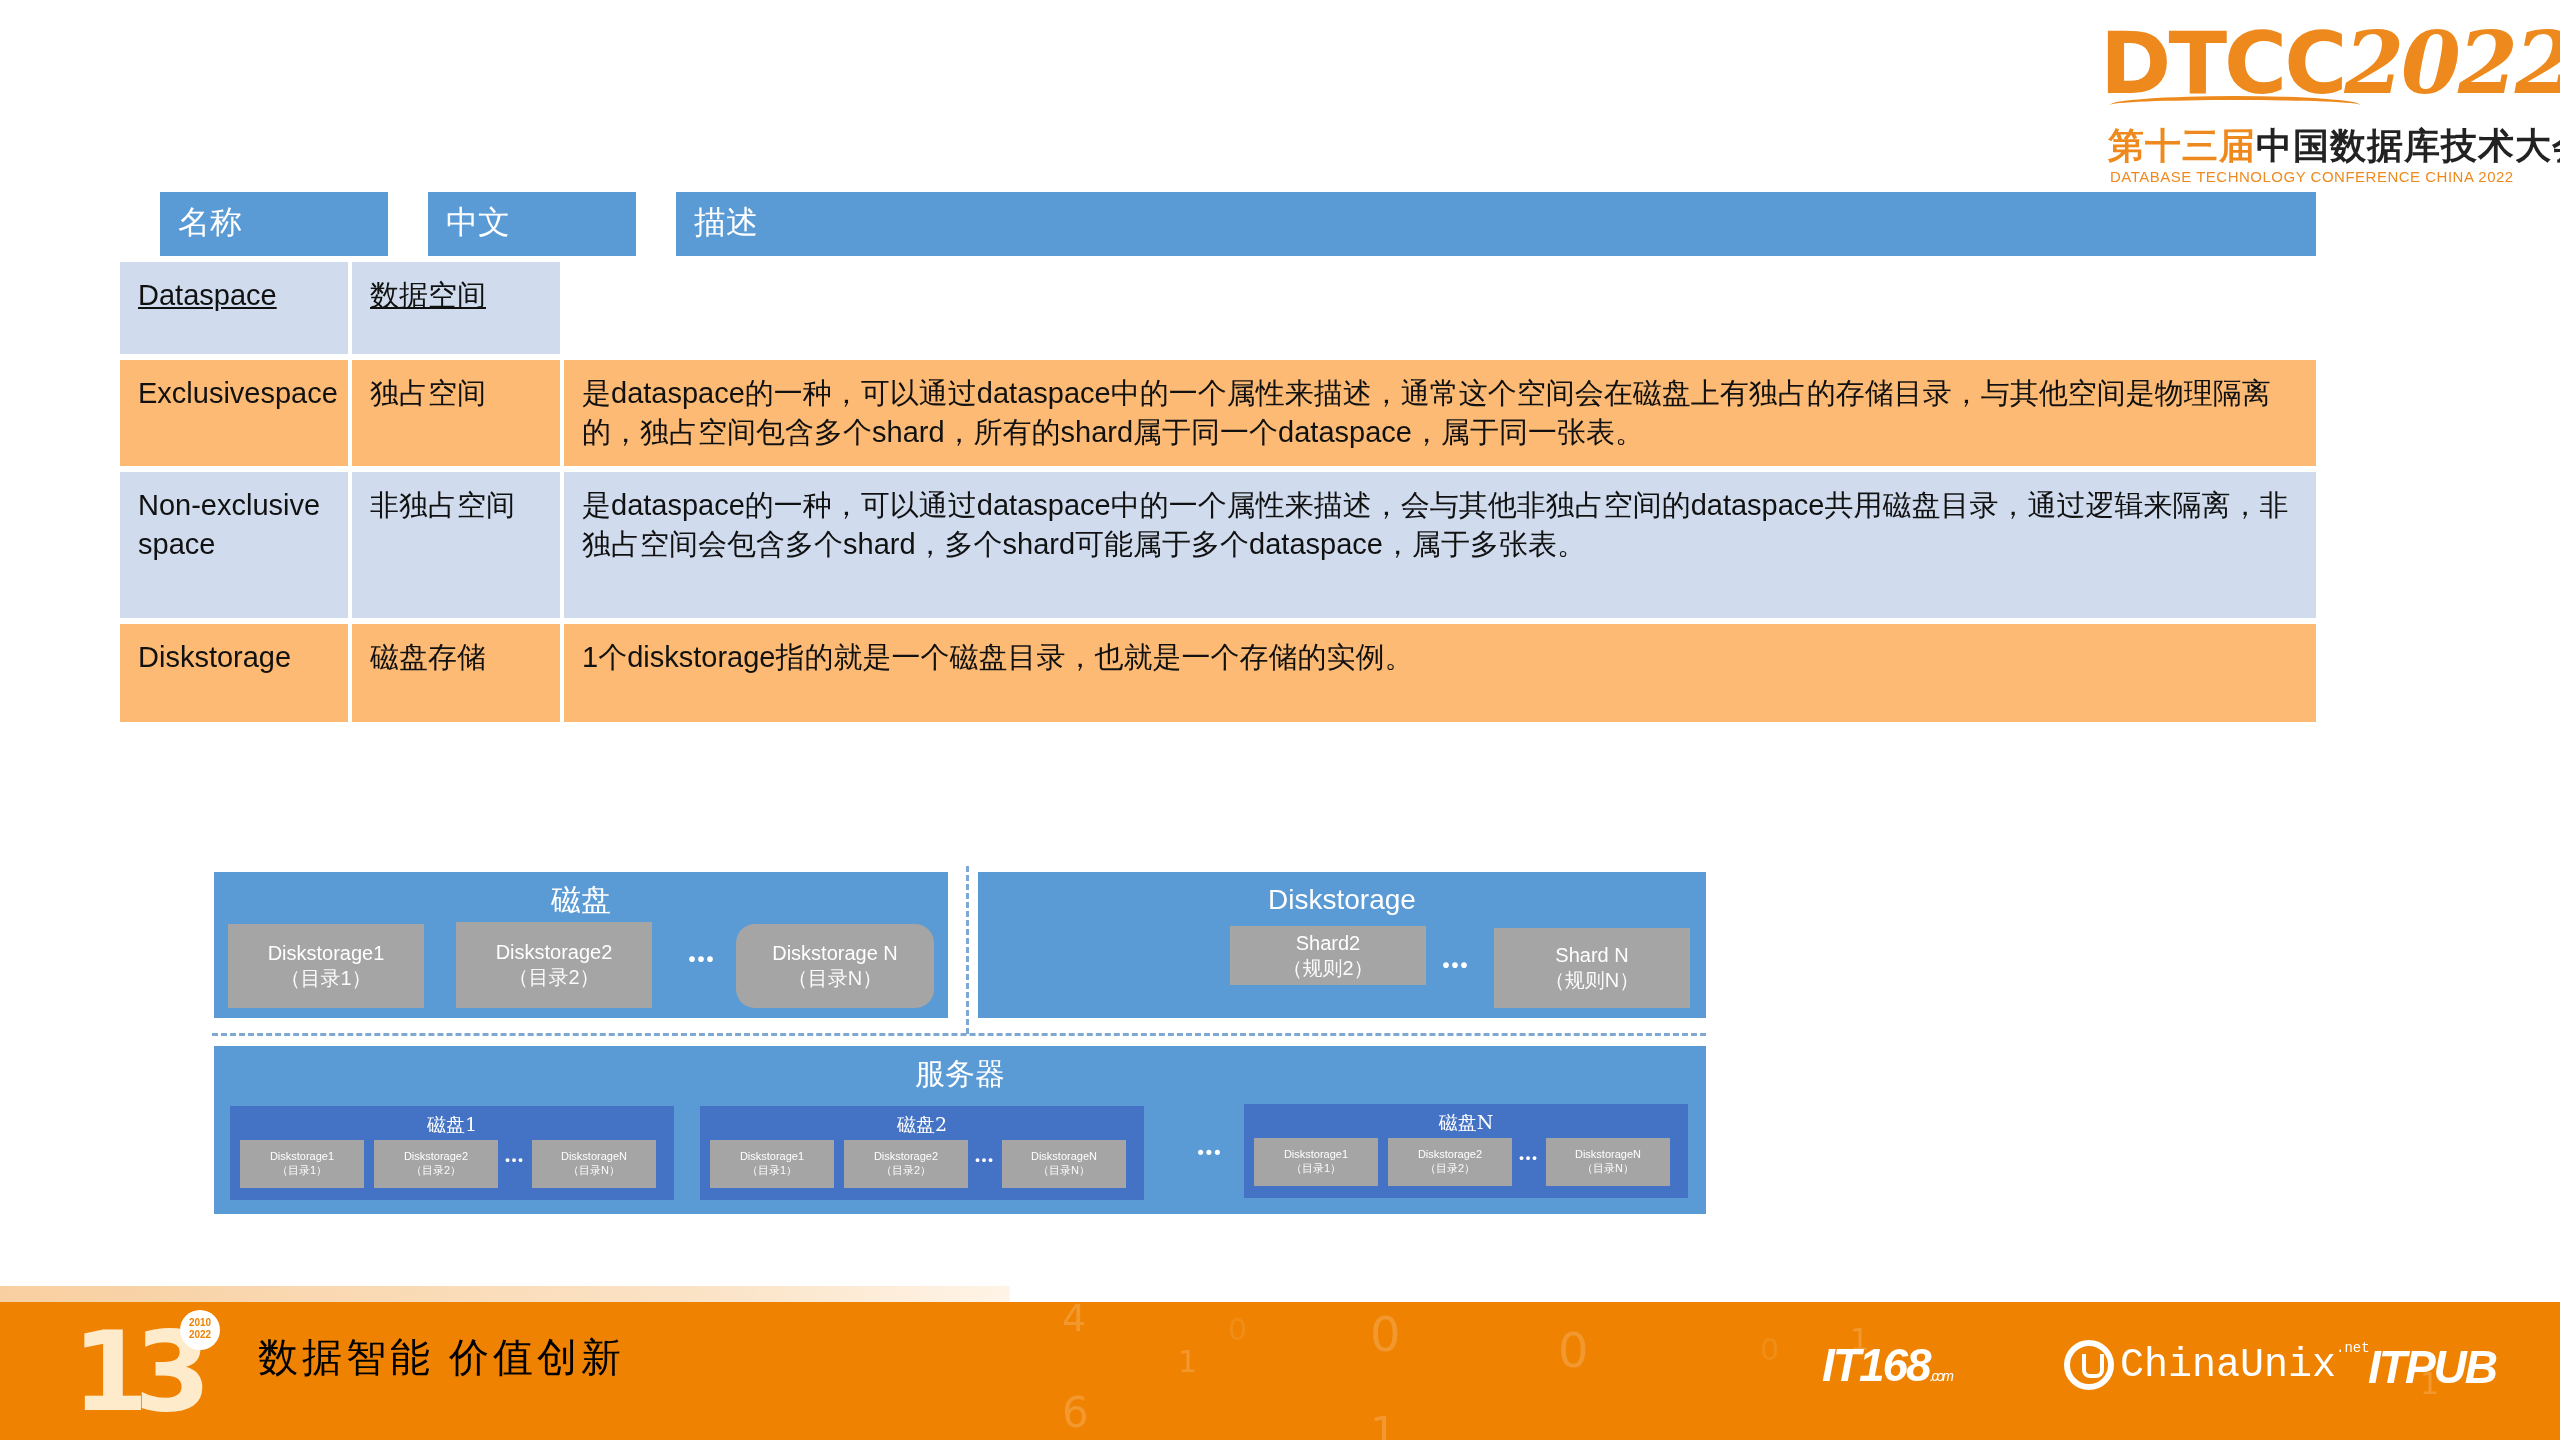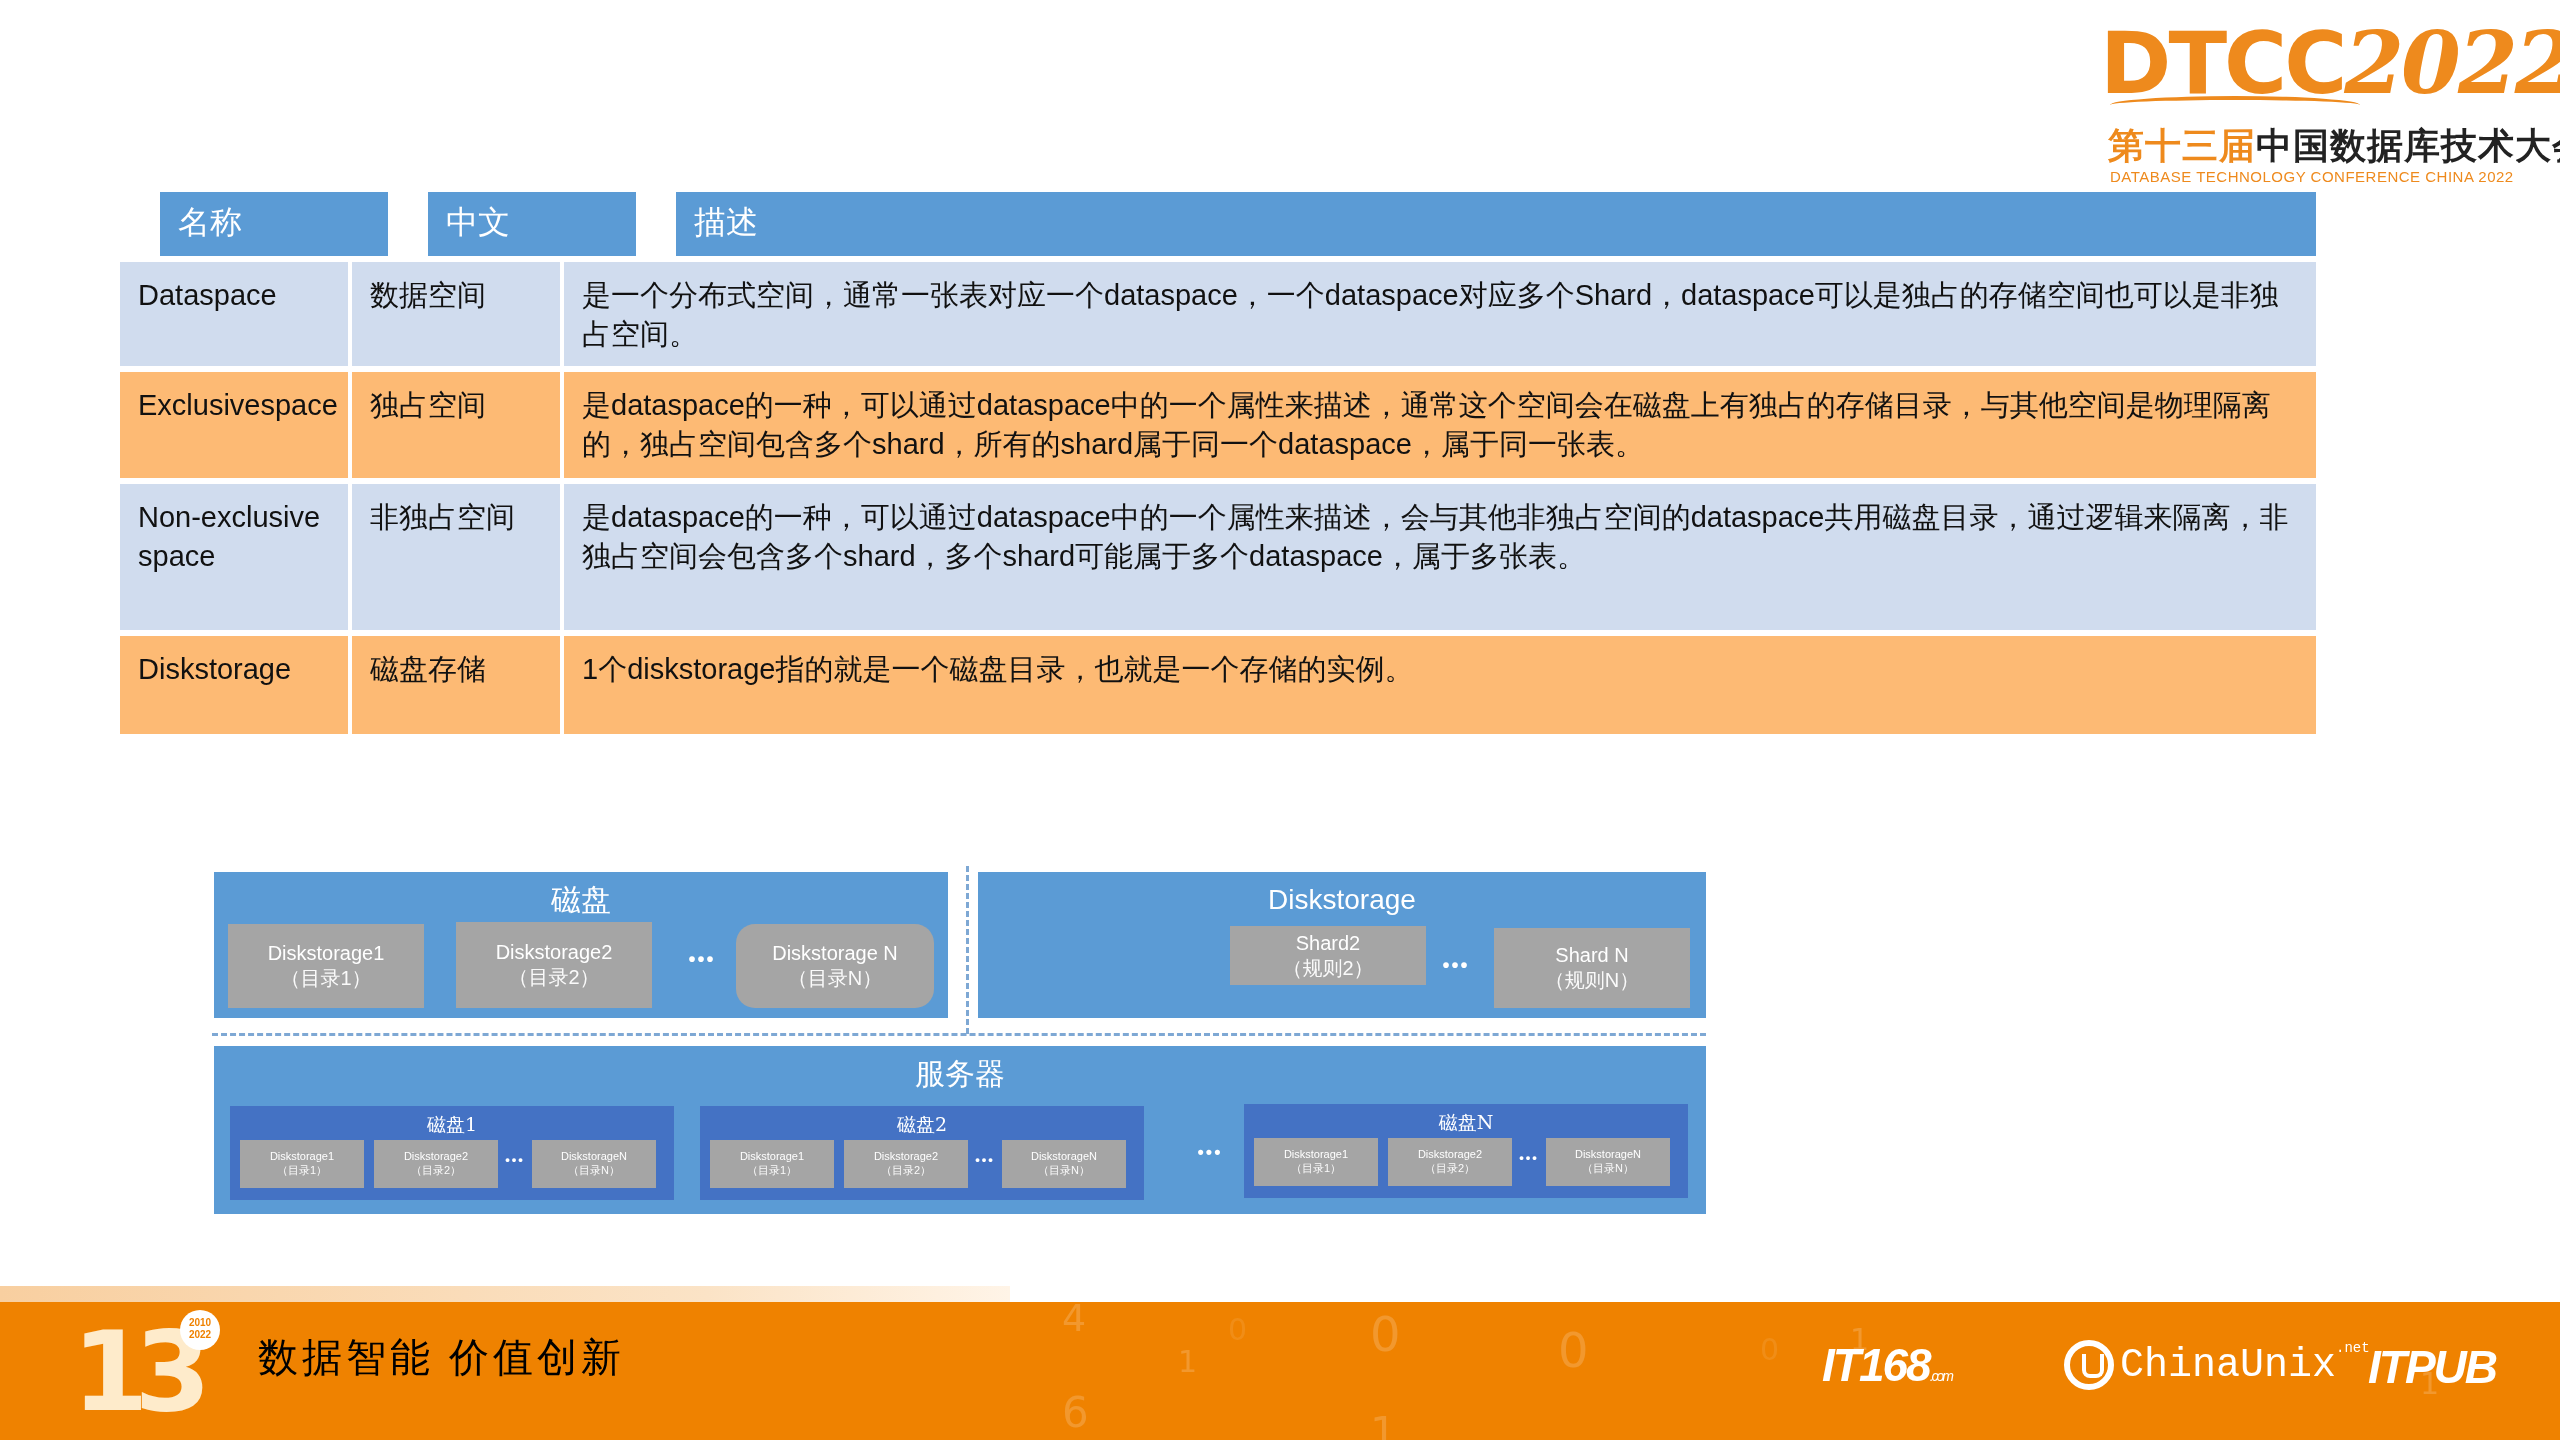--- a/index.html
+++ b/index.html
@@ -18,21 +18,21 @@
   .row { display: flex; width: 100%; }
   .row + .row { margin-top: 6px; }
   .cell { padding: 14px 18px; font-size: 29px; line-height: 39px; color: #111; }
   .cell + .cell { margin-left: 4px; }
   .c1 { width: 228px; }
   .c2 { width: 208px; }
   .c3 { flex: 1; }
   .row.header .cell { background: #5b9bd5; color: #ffffff; font-size: 32px; line-height: 36px; height: 64px; padding-top: 12px; margin-left: 40px; }
   .row.odd .cell { background: #d0dcee; }
   .row.even .cell { background: #fdba74; }
-  .row.r1 .cell { height: 104px; }
+  .row.r1 .cell { height: 92px; text-decoration: underline; }
   .row.r2 .cell { height: 106px; }
   .row.r3 .cell { height: 146px; }
   .row.r4 .cell { height: 98px; }
   .desc { font-family: "Liberation Sans", "DejaVu Sans", sans-serif; }
 
   
   .blue-panel { position: absolute; background: #5b9bd5; }
   .panel-title { position: absolute; left: 0; right: 0; text-align: center; color: #ffffff; }
   .gbox { position: absolute; background: #a5a5a5; color: #ffffff; text-align: center; display: flex; flex-direction: column; justify-content: center; }
   .gbox .l1 { line-height: 1.25; }
@@ -70,21 +70,20 @@
 
 <div class="grid">
   <div class="row header">
     <div class="cell c1">名称</div>
     <div class="cell c2">中文</div>
     <div class="cell c3">描述</div>
   </div>
   <div class="row odd r1">
     <div class="cell c1">Dataspace</div>
     <div class="cell c2">数据空间</div>
-    <div class="cell c3 desc">是一个分布式空间，通常一张表对应一个dataspace，一个dataspace对应多个Shard，dataspace可以是独占的存储空间也可以是非独占空间。</div>
   </div>
   <div class="row even r2">
     <div class="cell c1">Exclusivespace</div>
     <div class="cell c2">独占空间</div>
     <div class="cell c3 desc">是dataspace的一种，可以通过dataspace中的一个属性来描述，通常这个空间会在磁盘上有独占的存储目录，与其他空间是物理隔离的，独占空间包含多个shard，所有的shard属于同一个dataspace，属于同一张表。</div>
   </div>
   <div class="row odd r3">
     <div class="cell c1" style="word-break: break-all;">Non-exclusivespace</div>
     <div class="cell c2">非独占空间</div>
     <div class="cell c3 desc">是dataspace的一种，可以通过dataspace中的一个属性来描述，会与其他非独占空间的dataspace共用磁盘目录，通过逻辑来隔离，非独占空间会包含多个shard，多个shard可能属于多个dataspace，属于多张表。</div>

